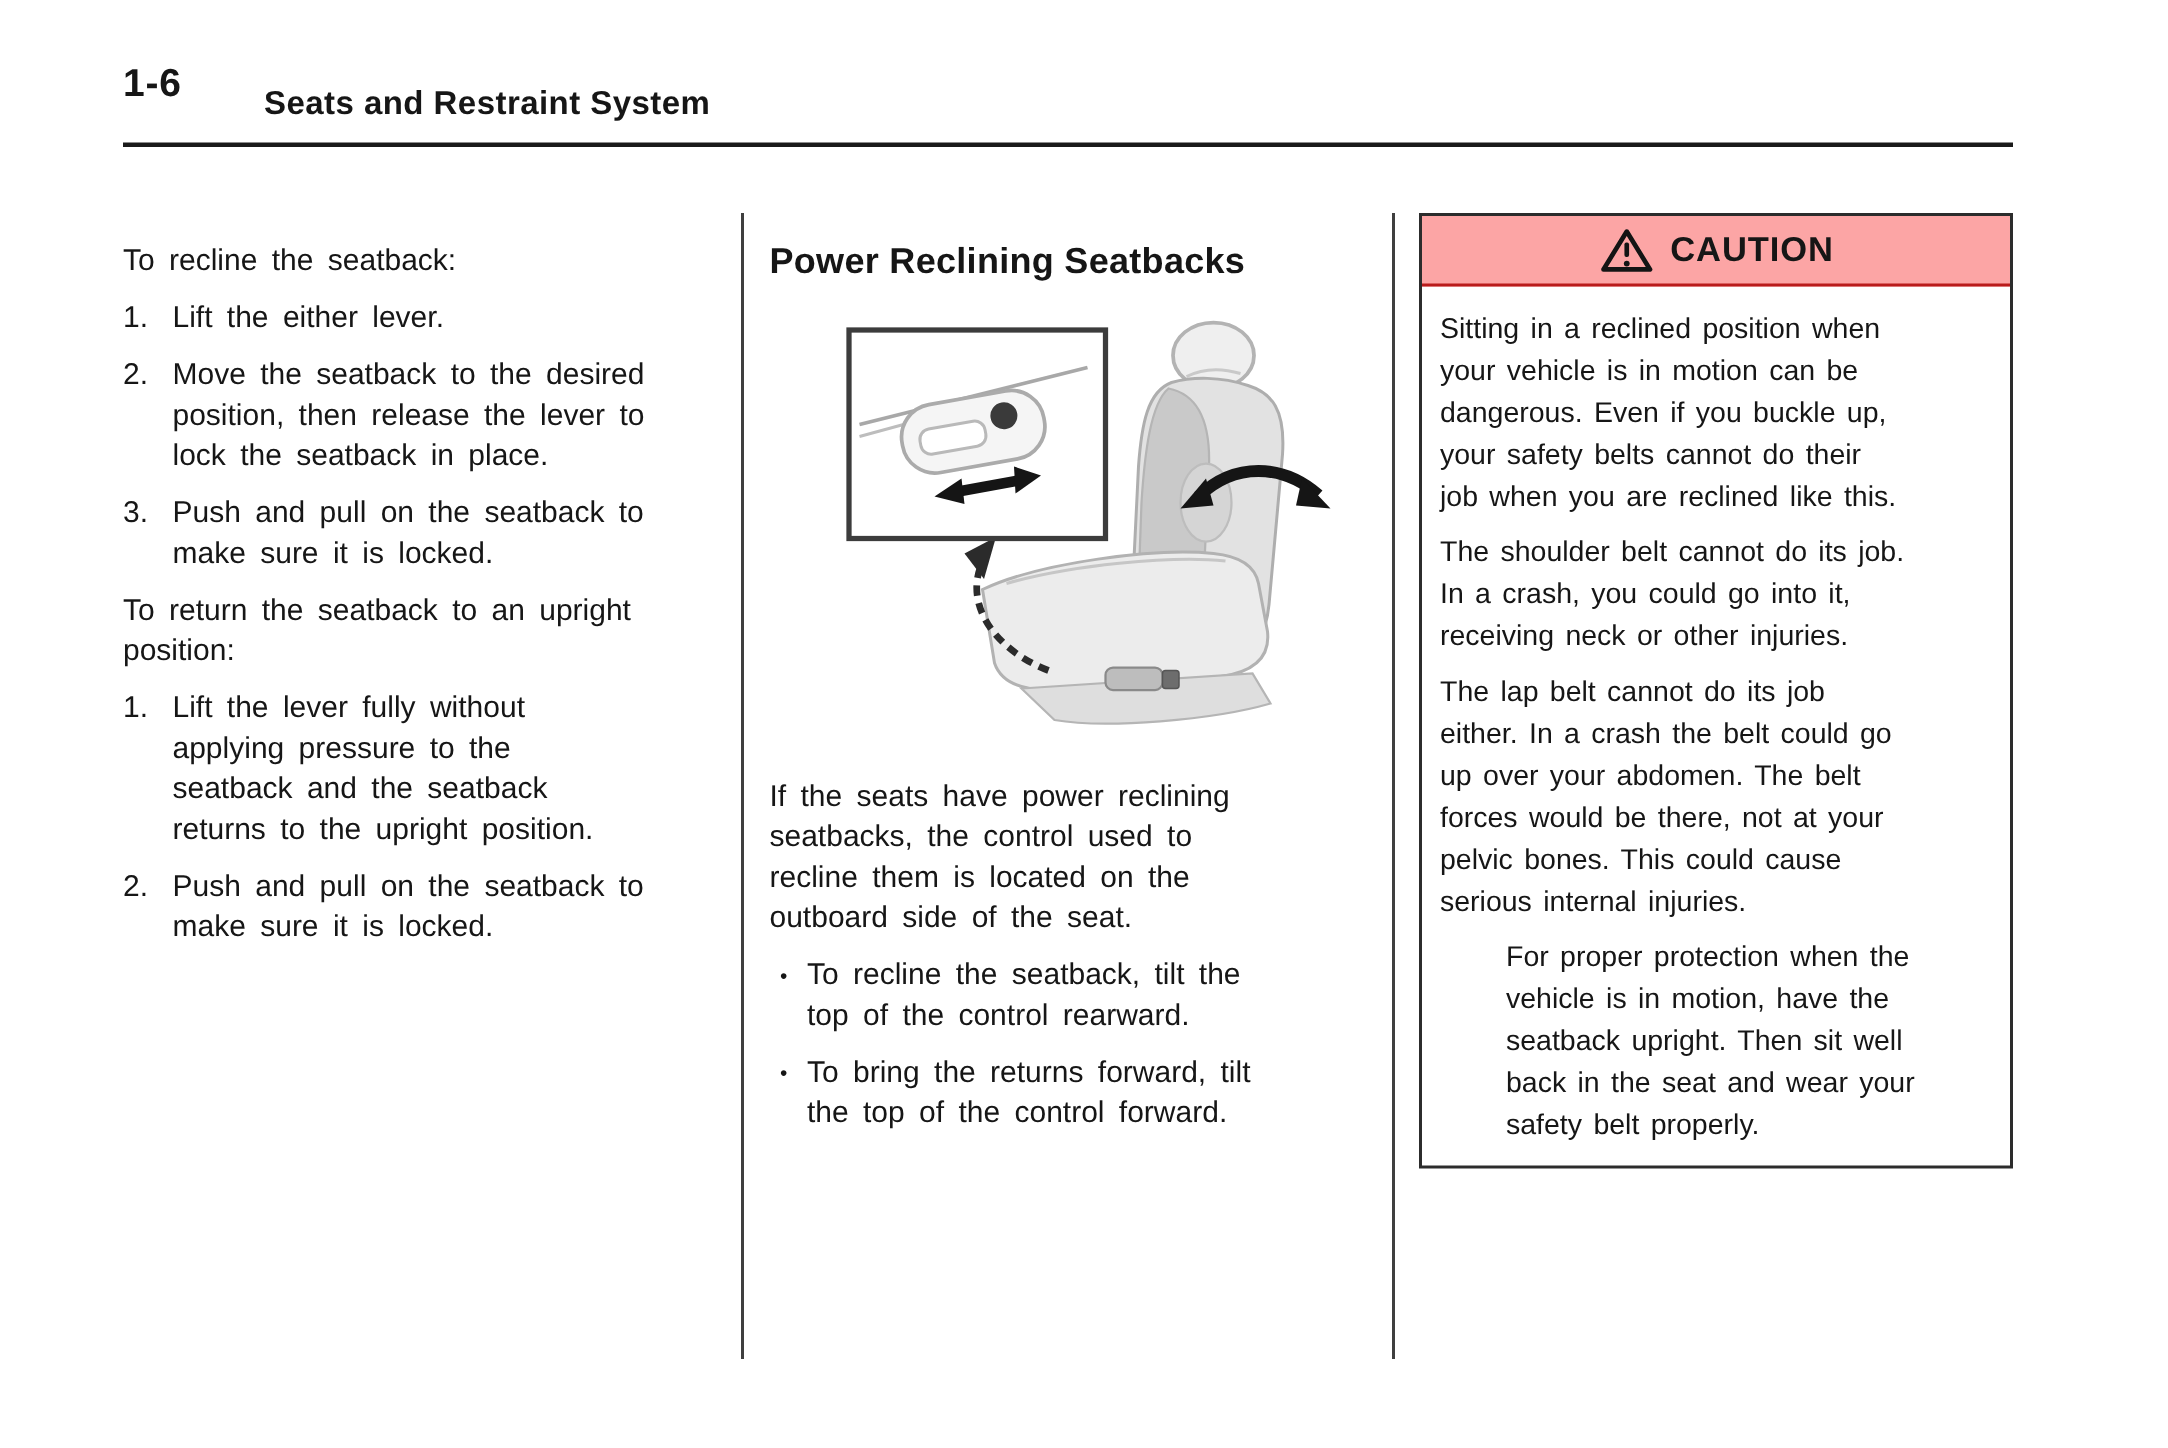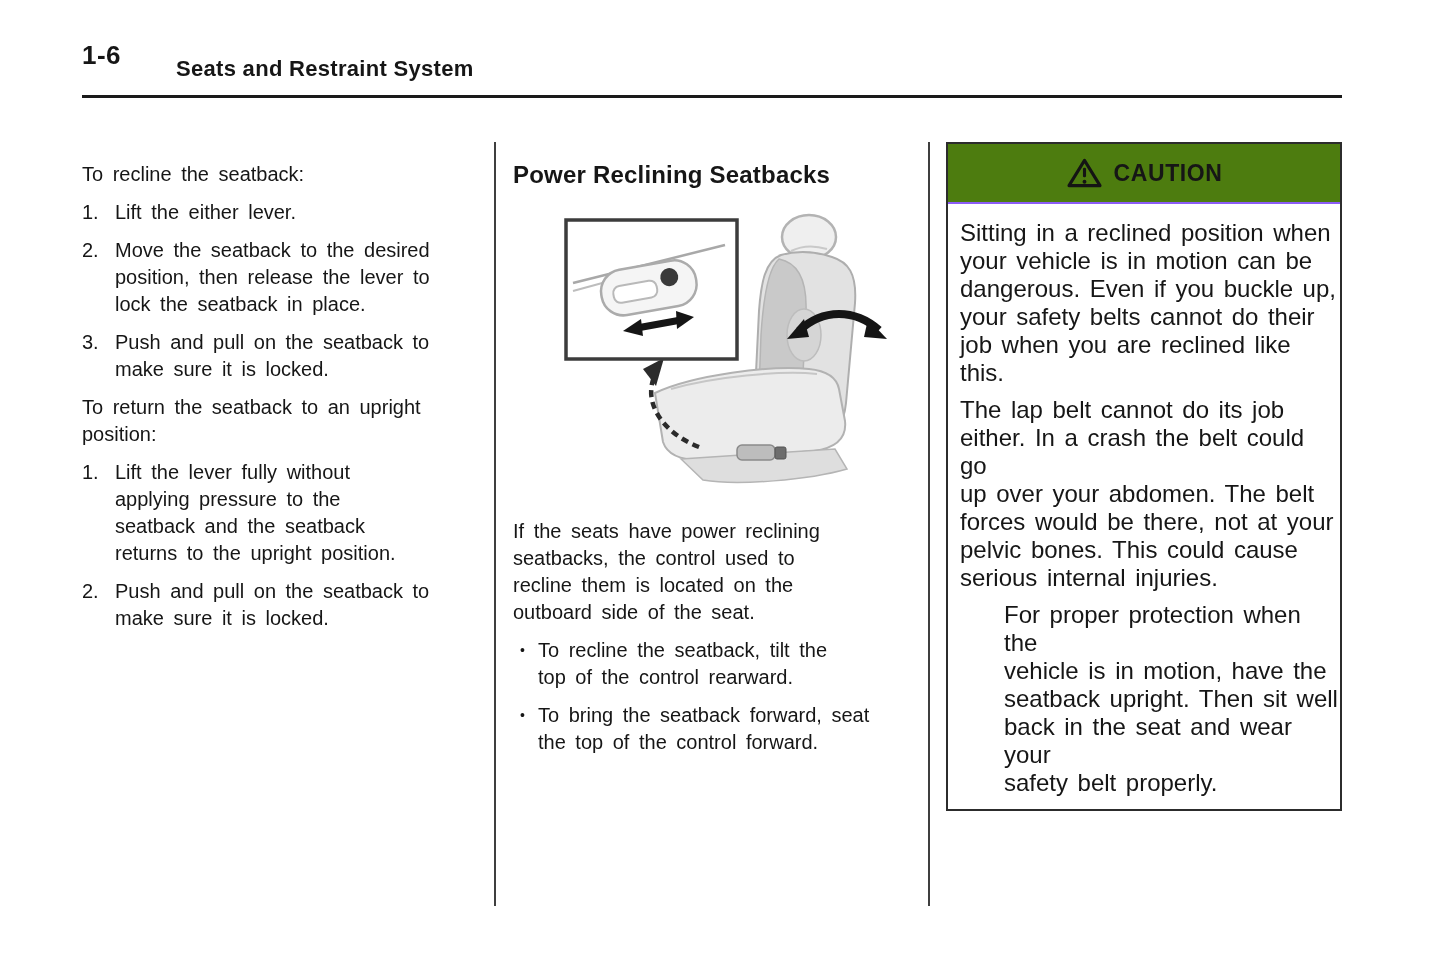--- a/index.html
+++ b/index.html
@@ -59,27 +59,27 @@
     margin:0 0 18px 0; line-height:28px;
   }
   .figure { width:398px; height:280px; margin:0 0 31px 0; }
 
   
   .caution-box {
     position:absolute; left:946px; top:142px; width:396px;
     border:2px solid #2c2c2c; background:#ffffff;
   }
   .caution-header {
-    height:60px; background:#4d7c0f;
-    border-bottom:2px solid #8b5cf6;
+    height:47px; background:#fca5a5;
+    border-bottom:2px solid #b91c1c;
     display:flex; align-items:center; justify-content:center; gap:11px;
   }
   .caution-title { font-size:23px; font-weight:bold; letter-spacing:.6px; }
   .warn-icon { display:block; }
-  .caution-body { padding:15px 0 12px 12px; font-size:24px; line-height:28px; }
+  .caution-body { padding:15px 0 12px 12px; font-size:19px; line-height:28px; }
   .caution-body p.para { margin:0 0 9px 0; word-spacing:0.12em; }
   .caution-body p.para:last-child { margin-bottom:0;margin-left:44px; }
 </style>
 </head>
 <body>
 
 <div class="page">
 
   <span class="page-num">1-6</span>
   <h1 class="page-title">Seats and Restraint System</h1>
@@ -180,21 +180,21 @@
 recline them is located on the
 outboard side of the seat.</p>
 
     <div class="bullet-item">
       <span class="bullet">•</span>
       <span class="item-text lines">To recline the seatback, tilt the
 top of the control rearward.</span>
     </div>
     <div class="bullet-item">
       <span class="bullet">•</span>
-      <span class="item-text lines">To bring the seatback forward, seat
+      <span class="item-text lines">To bring the returns forward, tilt
 the top of the control forward.</span>
     </div>
   </section>
 
   <div class="divider divider-2"></div>
 
   <aside class="caution-box">
     <div class="caution-header">
       <svg class="warn-icon" viewBox="0 0 38 33" width="37" height="32">
         <path d="M19 3.5 L35 29.5 H3 Z" fill="none" stroke="#141414" stroke-width="3.2" stroke-linejoin="round"></path>
@@ -202,20 +202,23 @@
         <circle cx="19" cy="25.5" r="2" fill="#141414"></circle>
       </svg>
       <span class="caution-title">CAUTION</span>
     </div>
     <div class="caution-body">
       <p class="para lines">Sitting in a reclined position when
 your vehicle is in motion can be
 dangerous. Even if you buckle up,
 your safety belts cannot do their
 job when you are reclined like this.</p>
+      <p class="para lines">The shoulder belt cannot do its job.
+In a crash, you could go into it,
+receiving neck or other injuries.</p>
       <p class="para lines">The lap belt cannot do its job
 either. In a crash the belt could go
 up over your abdomen. The belt
 forces would be there, not at your
 pelvic bones. This could cause
 serious internal injuries.</p>
       <p class="para lines">For proper protection when the
 vehicle is in motion, have the
 seatback upright. Then sit well
 back in the seat and wear your

